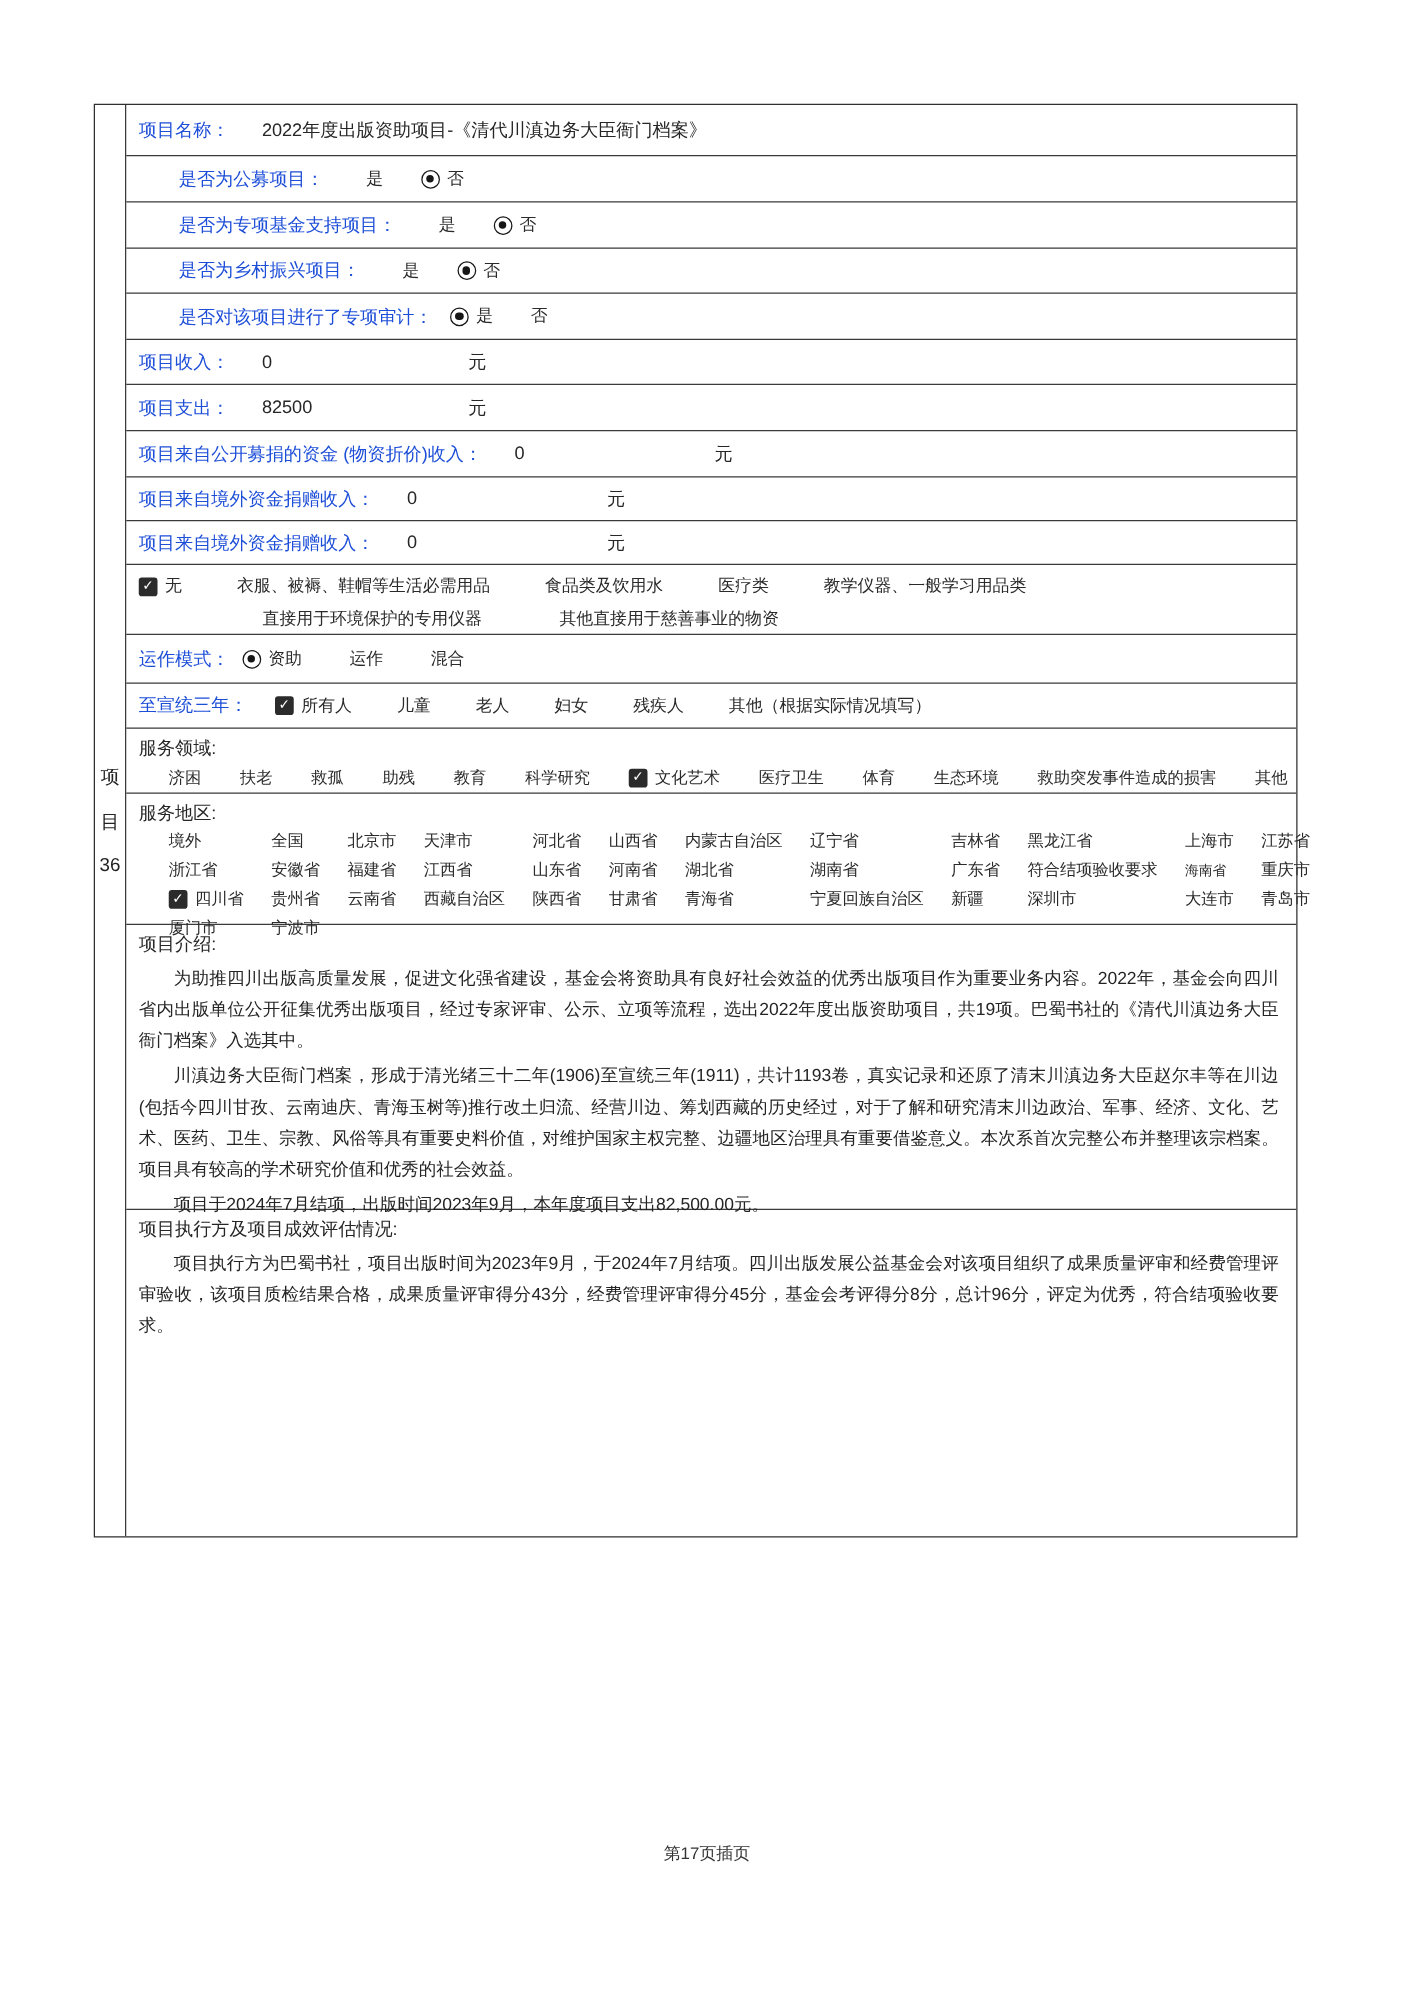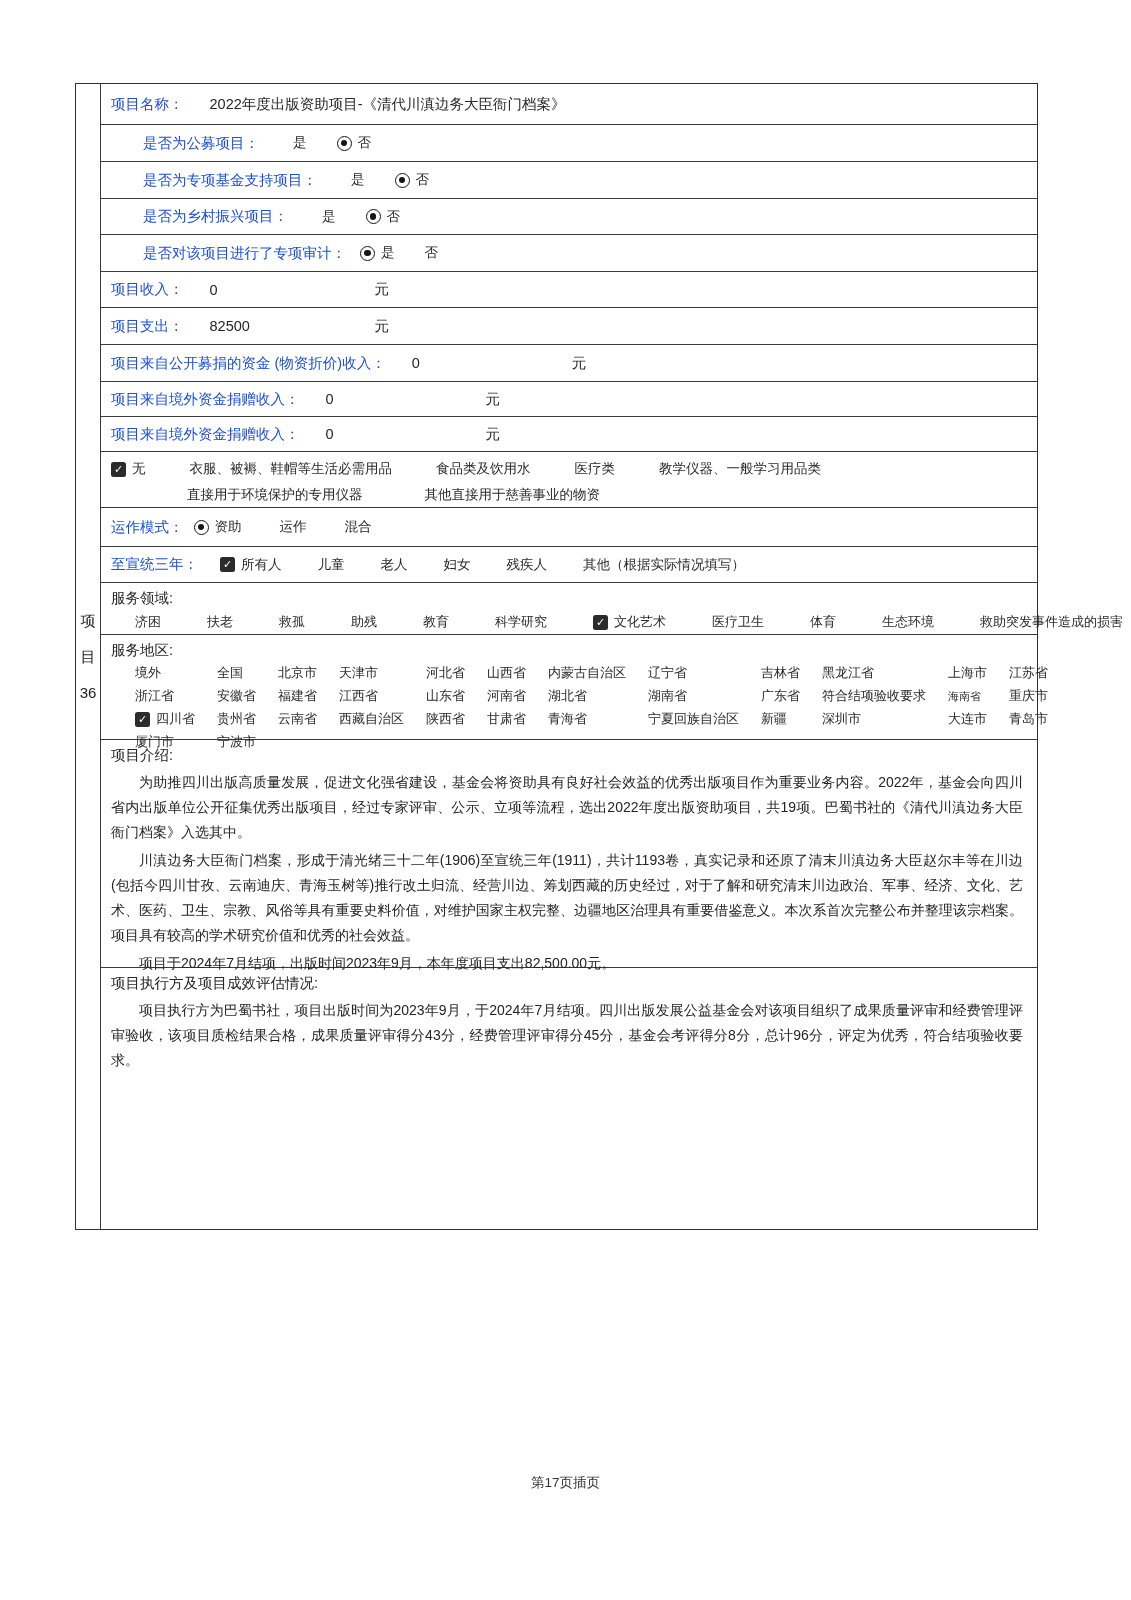--- a/index.html
+++ b/index.html
@@ -46,21 +46,21 @@
     padding:2px;
   }
   .radio-row .mark::after{content:"";width:6.5px;height:6.5px;background:#161616;border-radius:50%;}
   .opts > .opt{margin-right:0;}
   .yesno .opt{margin-left:30px;}
   .yesno .lbl{margin-right:4px;margin-left:32px;}
   
   .goods-label{width:232px;flex:0 0 auto;line-height:24px;padding-top:4px;}
   .goods-opts{display:flex;flex-direction:column;line-height:26px;padding-top:4px;}
   .goods-line{display:flex;align-items:center;gap:44px;}
-  .goods-line2{margin-left:76px;gap:62px;align-items:flex-end;}
+  .goods-line2{margin-left:99px;gap:62px;align-items:flex-end;}
   
   .sec-label{font-size:14.5px;padding-top:6px;}
   .sec-opts{display:flex;align-items:center;gap:34px;padding:5px 0 0 24px;flex-wrap:nowrap;}
   .area-grid{
     display:grid;grid-template-columns:repeat(12,auto);justify-content:start;
     column-gap:22px;row-gap:5px;padding:4px 6px 0 24px;font-size:13.5px;
   }
   .intro-body{padding:2px 14px 0 0;}
   .para{margin:3px 0 0 0;text-indent:2em;font-size:14px;line-height:25px;text-align:justify;color:#242424;}
   .footer{
@@ -250,21 +250,21 @@
           </span>
 
         <span class="opt">
             <span>其他（根据实际情况填写）</span>
           </span>
       </span>
     </div>
 
     <div class="row top" style="height:52px;display:block">
       <div class="sec-label">服务领域:</div>
-      <div class="sec-opts" style="gap:46px">
+      <div class="sec-opts" style="gap:31px">
         <span class="opt" style="font-size:13px">
             <span>济困</span>
           </span>
 
         <span class="opt" style="font-size:13px">
             <span>扶老</span>
           </span>
 
         <span class="opt" style="font-size:13px">
             <span>救孤</span>

